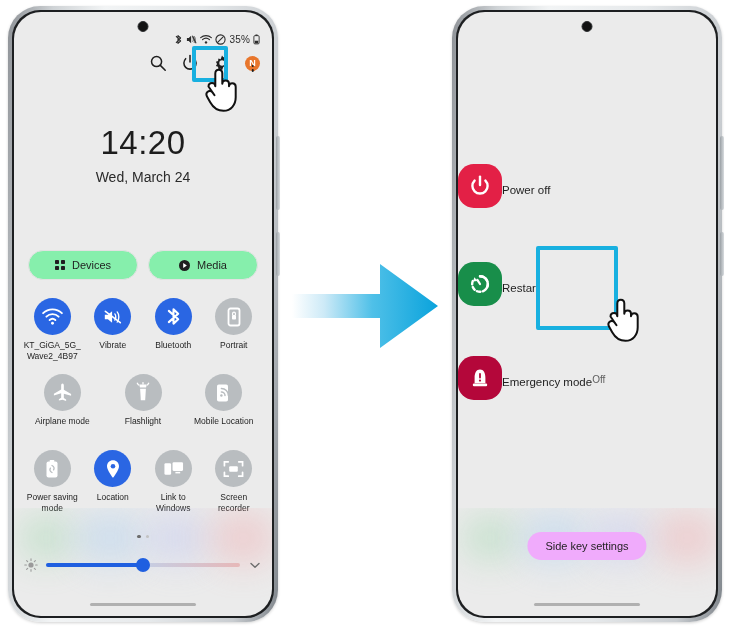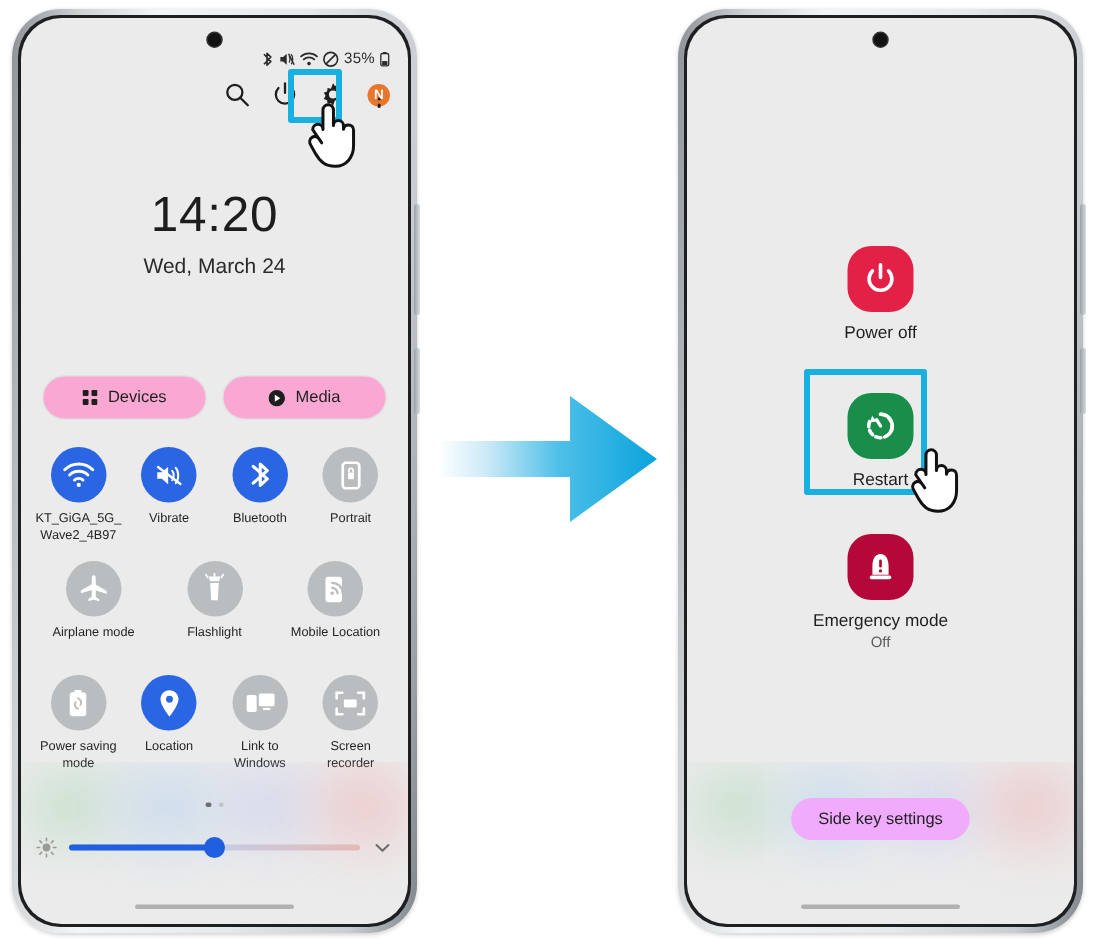--- a/index.html
+++ b/index.html
@@ -78,21 +78,21 @@
   .kebab i { width: 2.5px; height: 2.5px; background: #1f1f1f; border-radius: 50%; display:block; }
 
   
   .clock { position:absolute; top: 114px; left:0; right:0; text-align:center; }
   .clock .time { font-size: 33px; font-weight: 300; color: #1d1d1d; letter-spacing: .5px; line-height: 1; }
   .clock .date { font-size: 14px; color: #2a2a2a; margin-top: 10px; font-weight: 400; }
 
   
   .pill-row { position:absolute; top: 238px; left: 14px; right: 14px; display:flex; gap: 10px; }
   .pill {
-    flex: 1; height: 30px; border-radius: 16px; background: #f9a8d4;
+    flex: 1; height: 30px; border-radius: 16px; background: #86efac;
     border: 1px solid #e2e2e2;
     display:flex; align-items:center; justify-content:center; gap: 7px;
     font-size: 11px; color: #1f1f1f;
   }
   .pill svg { display:block; }
 
   
   .grid { position: absolute; top: 286px; left: 8px; right: 8px; }
   .grid-row { display:flex; }
   .tile { flex: 1; display:flex; flex-direction:column; align-items:center; }
@@ -131,21 +131,21 @@
     background:#1f5fe0; transform: translate(-50%,-50%); }
   .chev { width: 14px; height: 14px; flex:none; }
 
   .homebar {
     position:absolute; bottom: 10px; left:50%; transform:translateX(-50%);
     width: 106px; height: 3.5px; border-radius: 2px; background:#b0b0b0;
   }
 
   
   .pm { position:absolute; top: 0; left:0; right:0; bottom:0; }
-  .pm-item { position:absolute; left:0; right:0; display:flex; flex-direction:column; align-items:center; }
+  .pm-item { position:absolute; left:0; right:0; display:flex; flex-direction:row; align-items:center; }
   .squircle {
     width: 44px; height: 44px;
     border-radius: 36% / 36%;
     display:flex; align-items:center; justify-content:center;
   }
   .pm-label { margin-top: 8px; font-size: 11.5px; color: #1e1e1e; }
   .pm-sub { margin-top: 3px; font-size: 10px; color: #5d5d5d; }
   .side-pill {
     position:absolute; bottom: 56px; left:50%; transform:translateX(-50%);
     padding: 8px 18px; border-radius: 16px; background:#f0abfc;

